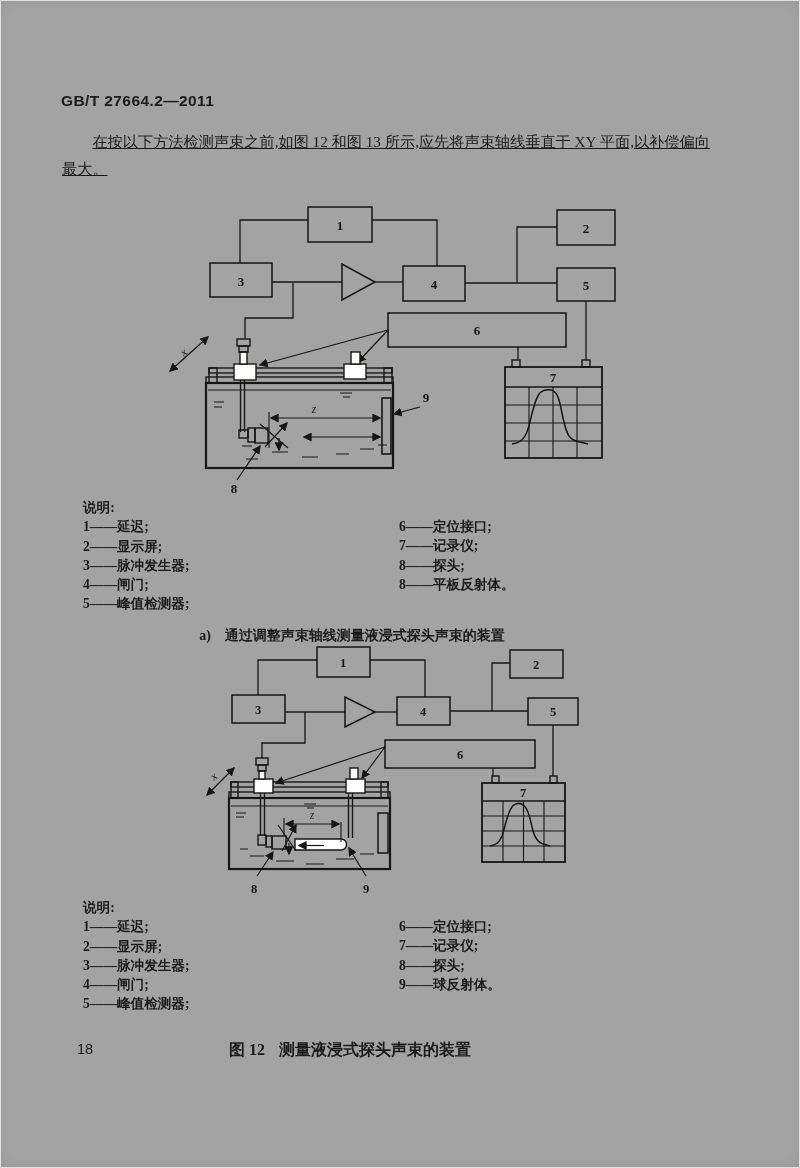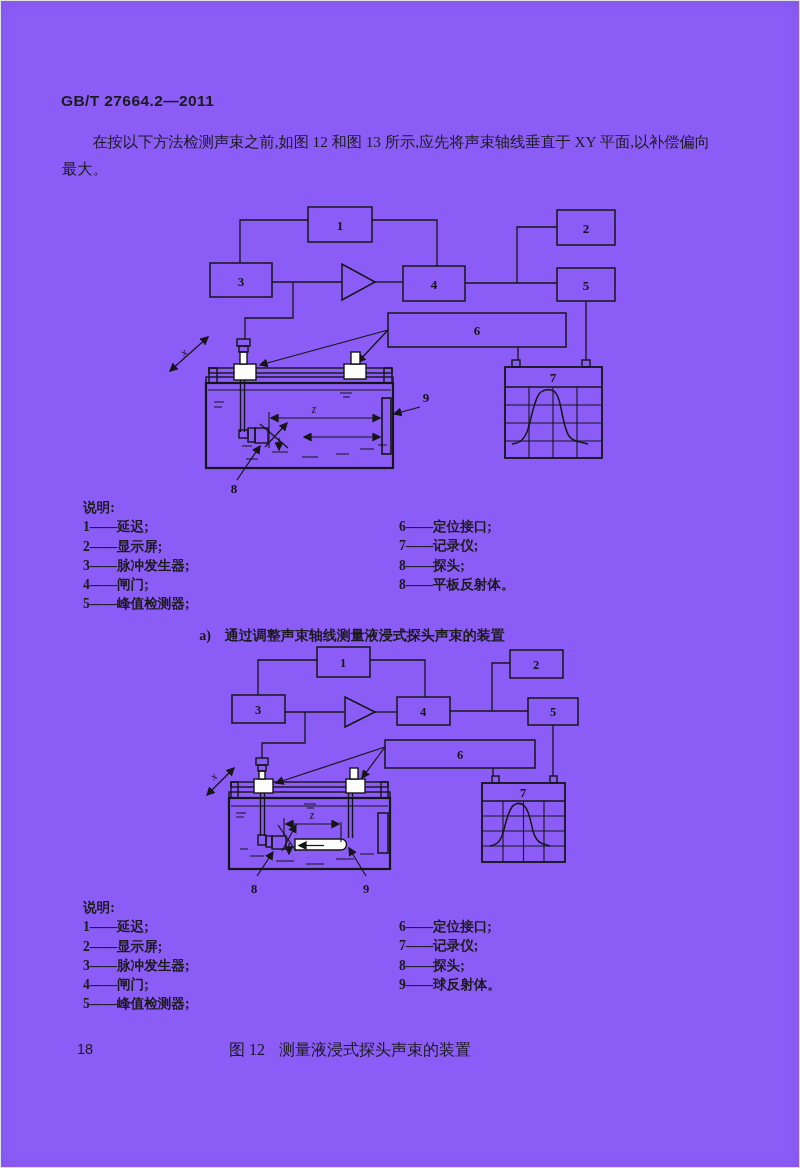--- a/index.html
+++ b/index.html
@@ -1,30 +1,30 @@
 <!DOCTYPE html>
 <html><head>
 <meta charset="utf-8">
 <style>
   html,body{margin:0;padding:0;background:#e9e9e7;}
-  .page{position:relative;width:800px;height:1168px;background:#8b5cf6;margin:0 auto;
+  .page{position:relative;width:800px;height:1168px;background:#a3a3a3;margin:0 auto;
         font-family:"Liberation Serif","DejaVu Serif",serif;color:#1b1b1b;overflow:hidden;
         box-shadow:inset 0 0 0 1px #e2e2e0, inset 0 0 14px rgba(0,0,0,.07);}
   .abs{position:absolute;}
   .doc-number{left:61px;top:92px;font-family:"Liberation Sans","DejaVu Sans",sans-serif;
               font-weight:bold;font-size:15.5px;letter-spacing:.4px;}
   .para{left:62px;top:129px;width:680px;font-size:15.2px;font-weight:500;}
-  .para .pline{white-space:nowrap;line-height:26.6px;}
+  .para .pline{white-space:nowrap;line-height:26.6px;text-decoration:underline;}
   .para .pline.indent{text-indent:2em;}
   .diag{position:absolute;}
   .legend{font-size:13.6px;font-weight:600;line-height:19.3px;}
   .legend .lg-title{margin-bottom:0;}
   .sub-caption{width:704px;left:0;text-align:center;font-size:14px;font-weight:bold;margin-top:13px;}
   .sub-caption .pfx{margin-right:14px;}
-  .fig-caption{width:700px;left:0;text-align:center;font-size:16px;font-weight:normal;}
+  .fig-caption{width:700px;left:0;text-align:center;font-size:16px;font-weight:bold;}
   .fig-caption .pfx{margin-right:14px;}
   .page-number{left:77px;top:1041px;font-size:14.5px;font-family:"Liberation Sans","DejaVu Sans",sans-serif;}
   
   .num{font:bold 13px "Liberation Serif","DejaVu Serif",serif;fill:#161616;}
   .numsm{font:bold 12.5px "Liberation Serif","DejaVu Serif",serif;fill:#161616;}
   .axis{font:italic 11.5px "Liberation Serif","DejaVu Serif",serif;fill:#161616;}
   svg .ln{stroke:#161616;fill:none;}
 </style>
 </head>
 <body>

